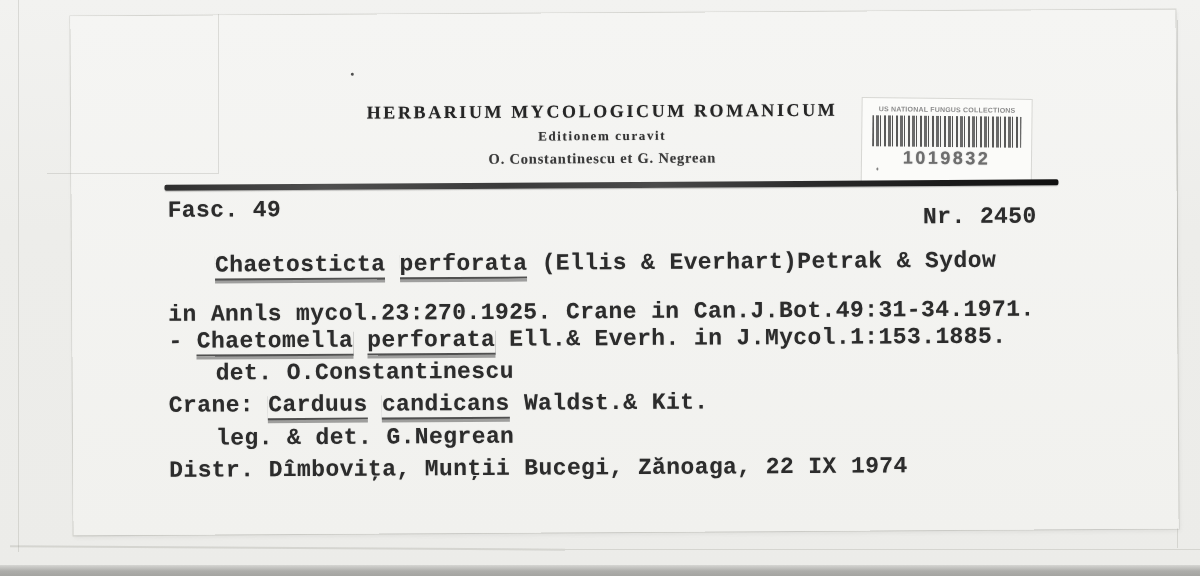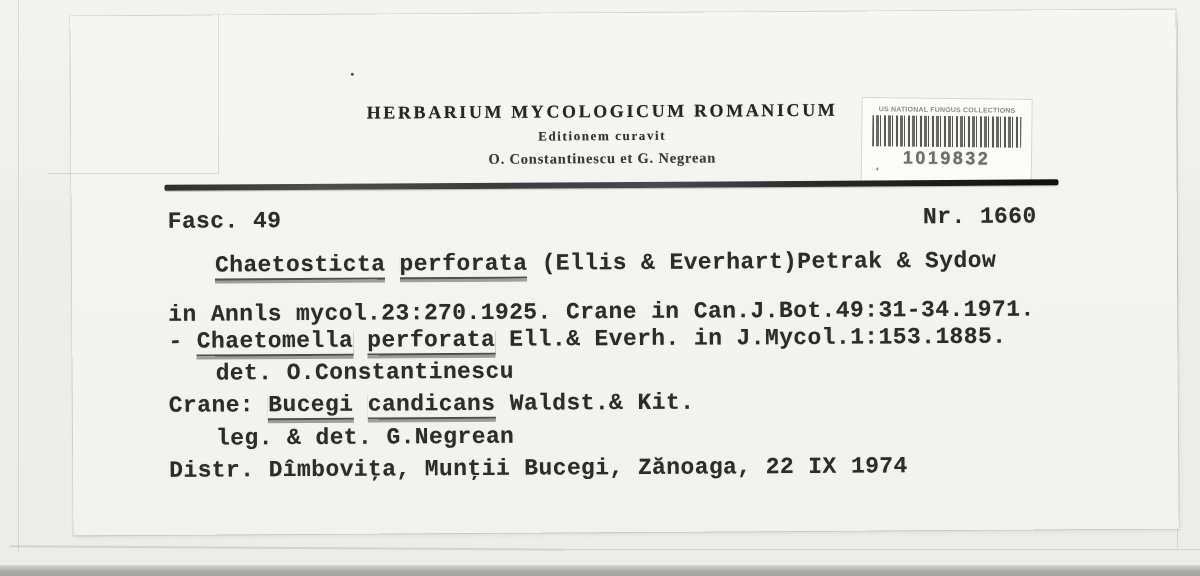--- a/index.html
+++ b/index.html
@@ -71,21 +71,21 @@
     position:absolute;white-space:pre;
     font-family:"Liberation Mono","DejaVu Sans Mono",monospace;
     font-weight:700;font-size:23px;letter-spacing:0.4px;color:#2c2c2c;
     text-shadow:0 0 1px rgba(44,44,44,0.35);
   }
   .u{
     display:inline-block;padding-bottom:1px;line-height:1.05;
     border-bottom:2px solid rgba(52,52,52,0.85);
     box-shadow:0 3px 0 rgba(75,75,75,0.5);
   }
-  .fasc{left:96px;top:193px;}
+  .fasc{left:96px;top:182px;}
   .nr{top:193px;right:140px;}
   .species{left:143px;top:237px;}
   .cit1{left:96px;top:286px;}
   .cit2{left:96px;top:313px;}
   .det{left:143px;top:345px;}
   .matrix{left:96px;top:377px;}
   .leg{left:143px;top:410px;}
   .distr{left:96px;top:442px;}
   .speck{position:absolute;border-radius:50%;background:#4e4e4e;}
 </style>
@@ -109,31 +109,31 @@
 
     <div class="barcode-sticker">
       <div class="bc-top">US NATIONAL FUNGUS COLLECTIONS</div>
       <div class="bc-bars"></div>
       <div class="bc-num">1019832</div>
     </div>
 
     <div class="rule"></div>
 
     <div class="typed fasc">Fasc. 49</div>
-    <div class="typed nr">Nr. 1660</div>
+    <div class="typed nr">Nr. 2450</div>
 
     <div class="typed species"><span class="u">Chaetosticta</span><span> </span><span class="u">perforata</span><span> (Ellis &amp; Everhart)Petrak &amp; Sydow</span></div>
 
     <div class="typed cit1">in Annls mycol.23:270.1925. Crane in Can.J.Bot.49:31-34.1971.</div>
 
     <div class="typed cit2"><span>- </span><span class="u">Chaetomella</span><span> </span><span class="u">perforata</span><span> Ell.&amp; Everh. in J.Mycol.1:153.1885.</span></div>
 
     <div class="typed det">det. O.Constantinescu</div>
 
-    <div class="typed matrix"><span>Crane: </span><span class="u">Bucegi</span><span> </span><span class="u">candicans</span><span> Waldst.&amp; Kit.</span></div>
+    <div class="typed matrix"><span>Crane: </span><span class="u">Carduus</span><span> </span><span class="u">candicans</span><span> Waldst.&amp; Kit.</span></div>
 
     <div class="typed leg">leg. &amp; det. G.Negrean</div>
 
     <div class="typed distr">Distr. Dîmboviţa, Munţii Bucegi, Zănoaga, 22 IX 1974</div>
 
     <div class="speck" style="left:280px;top:58px;width:3px;height:3px;"></div>
     <div class="speck" style="left:805px;top:156px;width:2px;height:3px;opacity:.7;"></div>
   </div>
 
   <div class="edge soft" style="left:218px;top:14px;width:1px;height:160px;"></div>

